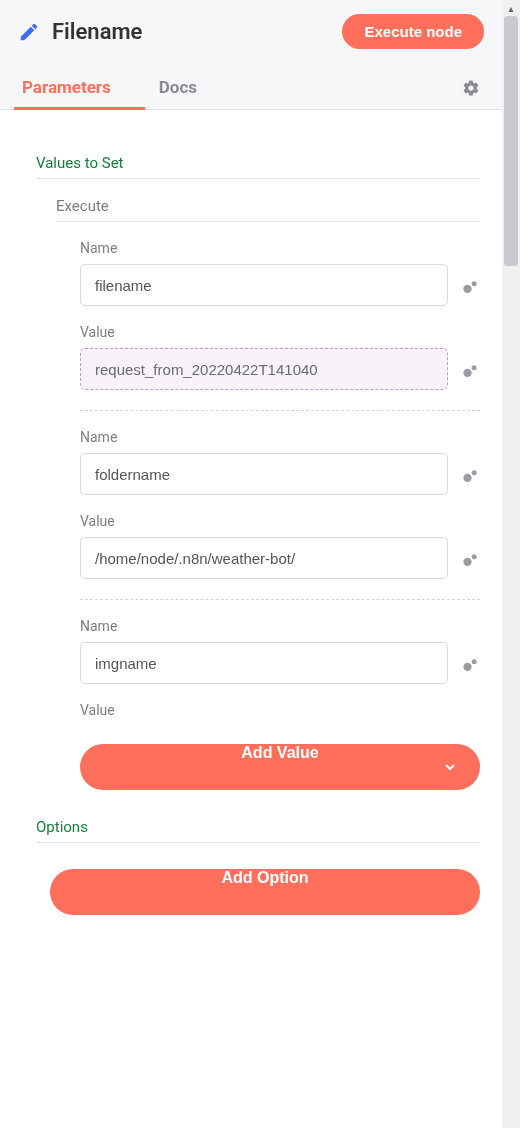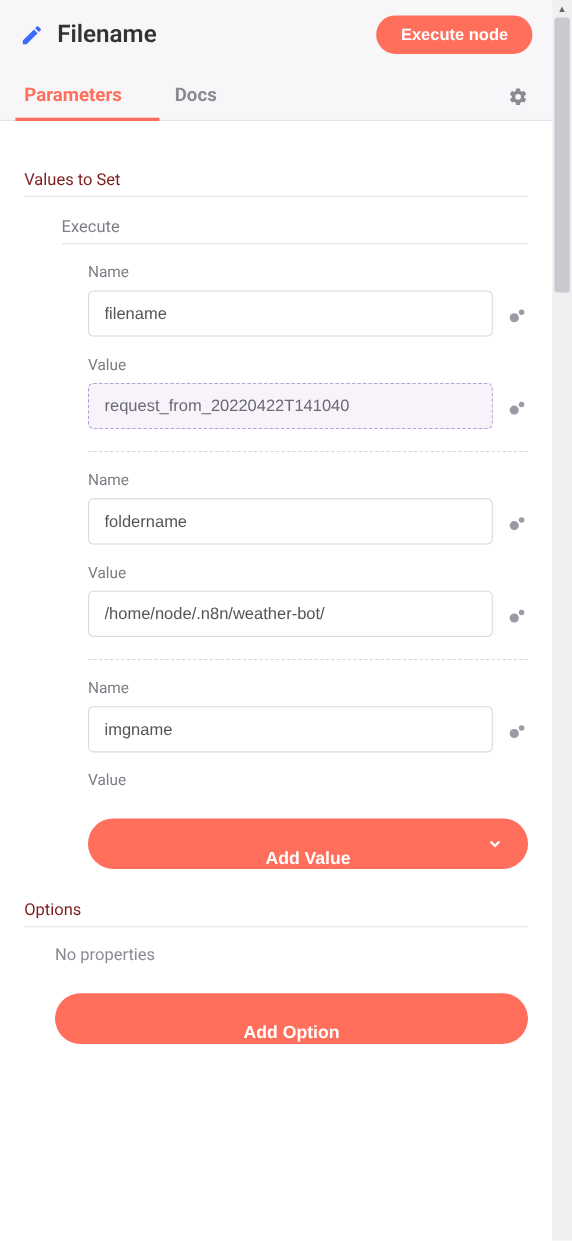--- a/index.html
+++ b/index.html
@@ -28,34 +28,34 @@
   
   .body { flex: 1; padding: 18px 22px 40px 22px; overflow: hidden; }
   .param-row { display: flex; align-items: flex-start; gap: 10px; }
   .param-col { flex: 1; min-width: 0; }
   .gears { color: #9a9aa2; padding-top: 6px; cursor: pointer; }
 
   .lbl-sm { font-size: 14px; color: #7d7d86; margin-bottom: 6px; }
   .toggle { width: 50px; height: 24px; border-radius: 12px; background: #7c7c85; position: relative; cursor: pointer; }
   .toggle .knob { position: absolute; top: 2px; left: 2px; width: 20px; height: 20px; border-radius: 50%; background: #fff; }
 
-  .section-title { font-size: 15px; color: #7f1d1d; margin-top: 26px; padding-bottom: 6px; border-bottom: 1px solid #e4e4e8; }
+  .section-title { font-size: 15px; color: #15803d; margin-top: 26px; padding-bottom: 6px; border-bottom: 1px solid #e4e4e8; margin-left: 14px; }
 
   .subsection { margin-left: 34px; margin-top: 18px; }
   .sub-title { font-size: 15px; color: #7d7d86; padding-bottom: 6px; border-bottom: 1px solid #e4e4e8; }
 
   .field-block { margin-left: 24px; margin-top: 18px; }
   .field-label { font-size: 14px; color: #7d7d86; margin-bottom: 8px; }
   .field-row { display: flex; align-items: center; gap: 12px; }
   .txt-input { flex: 1; height: 42px; border: 1px solid #d9d9de; border-radius: 5px; padding: 0 14px; font-size: 15px; color: #555; background: #fff; }
   .txt-input.expr { border: 1px dashed #b89ed6; background: #f8f3fb; color: #6a6a72; }
 
   .dash-sep { margin-left: 24px; margin-top: 20px; border-top: 1px dashed #d4d4da; }
 
-  .big-btn { display: flex; align-items: flex-end; justify-content: center; width: 100%; height: 46px; border-radius: 23px; background: #ff6f5c; color: #fff; font-size: 16px; font-weight: 600; border: none; cursor: pointer; position: relative; margin-top: 26px; }
+  .big-btn { display: flex; align-items: flex-start; justify-content: center; width: 100%; height: 46px; border-radius: 23px; background: #ff6f5c; color: #fff; font-size: 16px; font-weight: 600; border: none; cursor: pointer; position: relative; margin-top: 26px; }
   .big-btn .chev { position: absolute; right: 22px; top: 50%; transform: translateY(-50%); }
 
   .options-area { margin-top: 28px; }
   .no-props { margin-left: 28px; margin-top: 16px; font-size: 15px; color: #8a8a93; }
 
   svg { display: block; }
 </style>
 </head>
 <body>
 
@@ -168,21 +168,20 @@
               <svg width="16" height="16" viewBox="0 0 24 24" fill="none" stroke="#fff" stroke-width="3">
                   <polyline points="6 9 12 15 18 9"></polyline>
                 </svg>
             </span>
           </button>
         </div>
       </div>
 
       <div class="options-area">
         <div class="section-title" style="margin-top:0;">Options</div>
-        <div class="no-props">No properties</div>
         <div style="margin-left:28px;">
           <button class="big-btn">
             <span>Add Option</span>
           </button>
         </div>
       </div>
 
     </div>
   </div>
 

